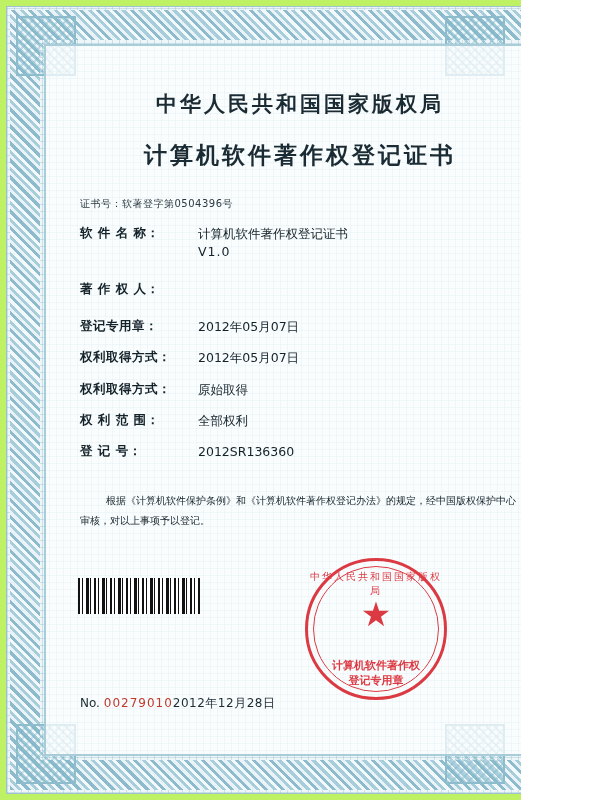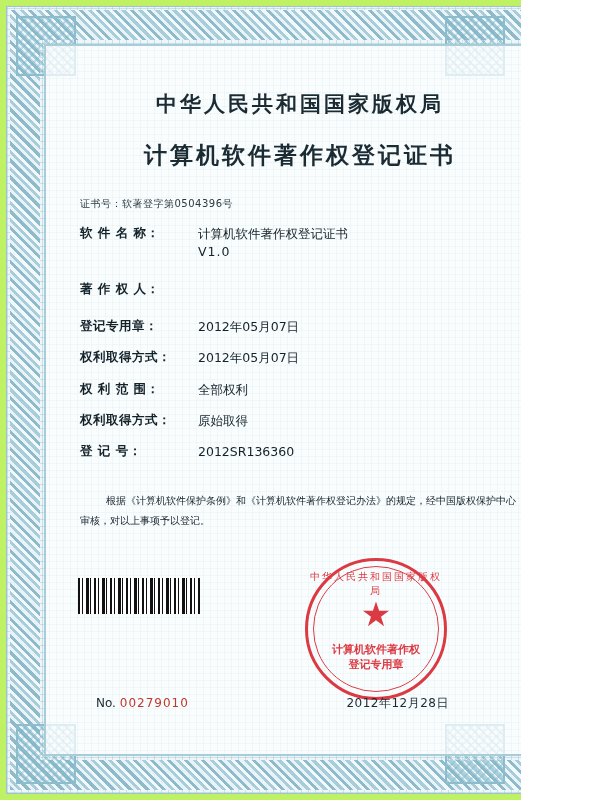--- a/index.html
+++ b/index.html
@@ -172,37 +172,36 @@
   .seal .arc {
     position: absolute;
     left: 0; right: 0; top: 9px;
     text-align: center;
     font-size: 10px;
     letter-spacing: 2px;
   }
   .seal .ltxt {
     position: absolute;
     left: 50%;
-    bottom: 24px;
+    bottom: 8px;
     transform: translateX(-50%);
     width: 120px;
     text-align: center;
     font-size: 11px;
     line-height: 1.35;
     font-weight: bold;
   }
 
   
   .footer {
     position: absolute;
-    left: 96px;
+    left: 80px;
     right: 72px;
     bottom: 88px;
     display: flex;
-    justify-content: space-between;
     align-items: baseline;
     font-size: 12px;
     color: #1a2a32;
   }
   .footer .serial {
     color: #1a2a32;
   }
   .footer .serial .num {
     color: #c0392b;
     letter-spacing: 1px;
@@ -248,27 +247,27 @@
         <div class="lab">登记专用章：</div>
         <div class="val">2012年05月07日</div>
       </div>
 
       <div class="row">
         <div class="lab">权利取得方式：</div>
         <div class="val">2012年05月07日</div>
       </div>
 
       <div class="row">
+        <div class="lab">权利取得方式：</div>
+        <div class="val">原始取得</div>
+      </div>
+
+      <div class="row">
         <div class="lab">权 利 范 围：</div>
         <div class="val">全部权利</div>
-      </div>
-
-      <div class="row">
-        <div class="lab">权利取得方式：</div>
-        <div class="val">原始取得</div>
       </div>
 
       <div class="row">
         <div class="lab">登 记 号：</div>
         <div class="val">2012SR136360</div>
       </div>
     </div>
 
     <div class="statement">根据《计算机软件保护条例》和《计算机软件著作权登记办法》的规定，经中国版权保护中心审核，对以上事项予以登记。</div>
   </div>

